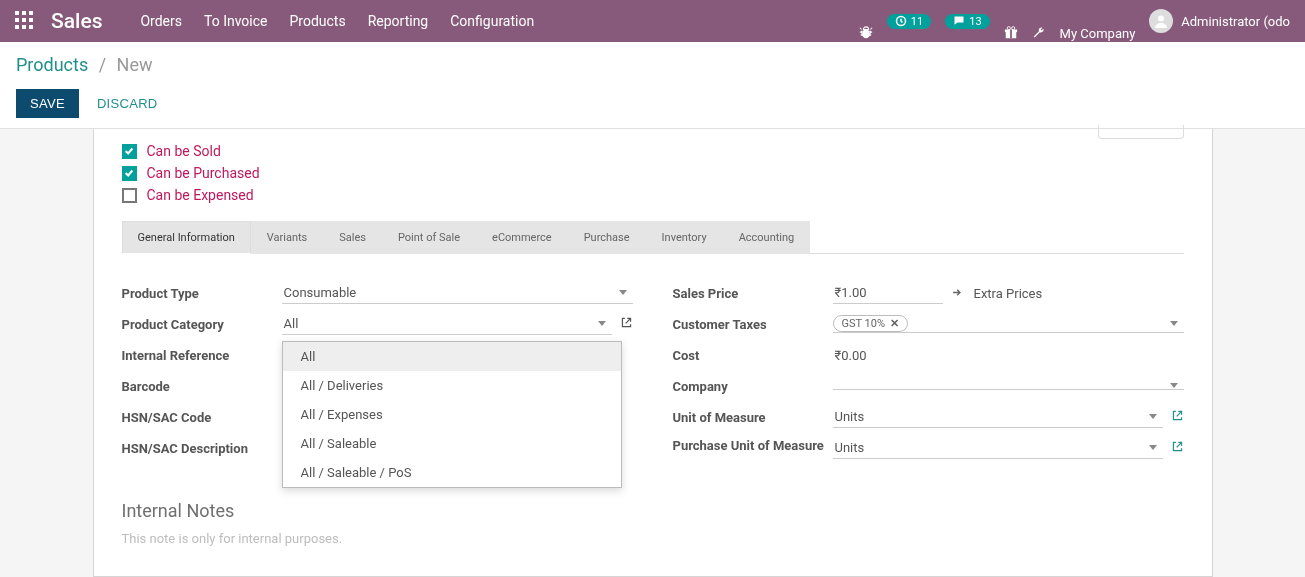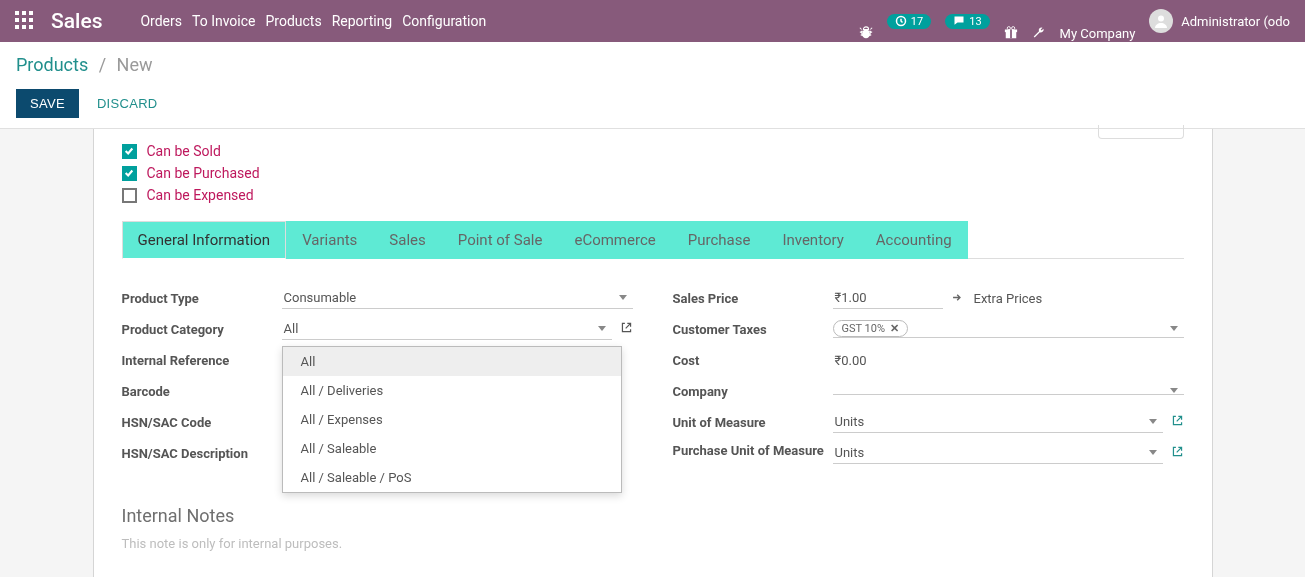--- a/index.html
+++ b/index.html
@@ -17,21 +17,21 @@
       align-items: center;
       padding: 0 15px;
       color: #fff;
     }
     .navbar .apps-icon { margin-right: 18px; cursor: pointer; }
     .navbar .brand {
       font-size: 21px;
       font-weight: 500;
       margin-right: 38px;
     }
-    .navbar .menu { display: flex; gap: 10px; }
+    .navbar .menu { display: flex; gap: 22px; }
     .navbar .menu-item { cursor: pointer; font-size: 14px; color: #fff; }
     .navbar .right { margin-left: auto; display: flex; align-items: center; gap: 14px; }
     .navbar .iconbtn { cursor: pointer; display: flex; align-items: center; margin-top: 24px; }
     .badge {
       background: #00a09d;
       border-radius: 10px;
       padding: 1px 8px;
       font-size: 11px;
       display: inline-flex;
       align-items: center;
@@ -85,23 +85,23 @@
     }
     .cb.checked { background: #00a09d; }
     .cb.unchecked { border-color: #777; }
     .cb svg { display: block; }
     
     .tabs {
       display: flex; border-bottom: 1px solid #ddd;
       margin-top: 18px;
     }
     .tab {
-      padding: 9px 15px; font-size: 15px; color: #666;
+      padding: 9px 15px; font-size: 11px; color: #666;
       border: 1px solid transparent; border-bottom: none; cursor: pointer;
-      background: #5eead4; margin-bottom: -1px;
+      background: #e5e5e5; margin-bottom: -1px;
     }
     .tab.active {
       border-color: #ddd; color: #333;
       border-bottom: 1px solid #fff;
     }
     
     .form-grid {
       display: flex; gap: 40px; margin-top: 28px;
       position: relative;
     }
@@ -194,21 +194,21 @@
       <svg width="14" height="14" viewBox="0 0 16 16" fill="#fff">
           <path d="M8 1a3 3 0 0 1 3 3H5a3 3 0 0 1 3-3zM3 6h10v1a5 5 0 0 1-10 0V6zm-2 1h2m10 0h2M2 10l2 1m10-1l-2 1M3 4L1 2m12 2l2-2" stroke="#fff" stroke-width="1.2" fill="none"></path>
           <ellipse cx="8" cy="9" rx="4.5" ry="5" fill="#fff"></ellipse>
         </svg>
     </span>
     <span class="badge">
       <svg width="12" height="12" viewBox="0 0 16 16" fill="none" stroke="#fff" stroke-width="2">
           <circle cx="8" cy="8" r="6"></circle>
           <path d="M8 5v3l2 2"></path>
         </svg>
-      <span>17</span>
+      <span>11</span>
     </span>
     <span class="badge">
       <svg width="12" height="12" viewBox="0 0 16 16" fill="#fff">
           <path d="M2 2h12v8H6l-4 3V2z"></path>
         </svg>
       <span>13</span>
     </span>
     <span class="iconbtn">
       <svg width="14" height="14" viewBox="0 0 16 16" fill="#fff">
           <rect x="2" y="6" width="12" height="8"></rect>

